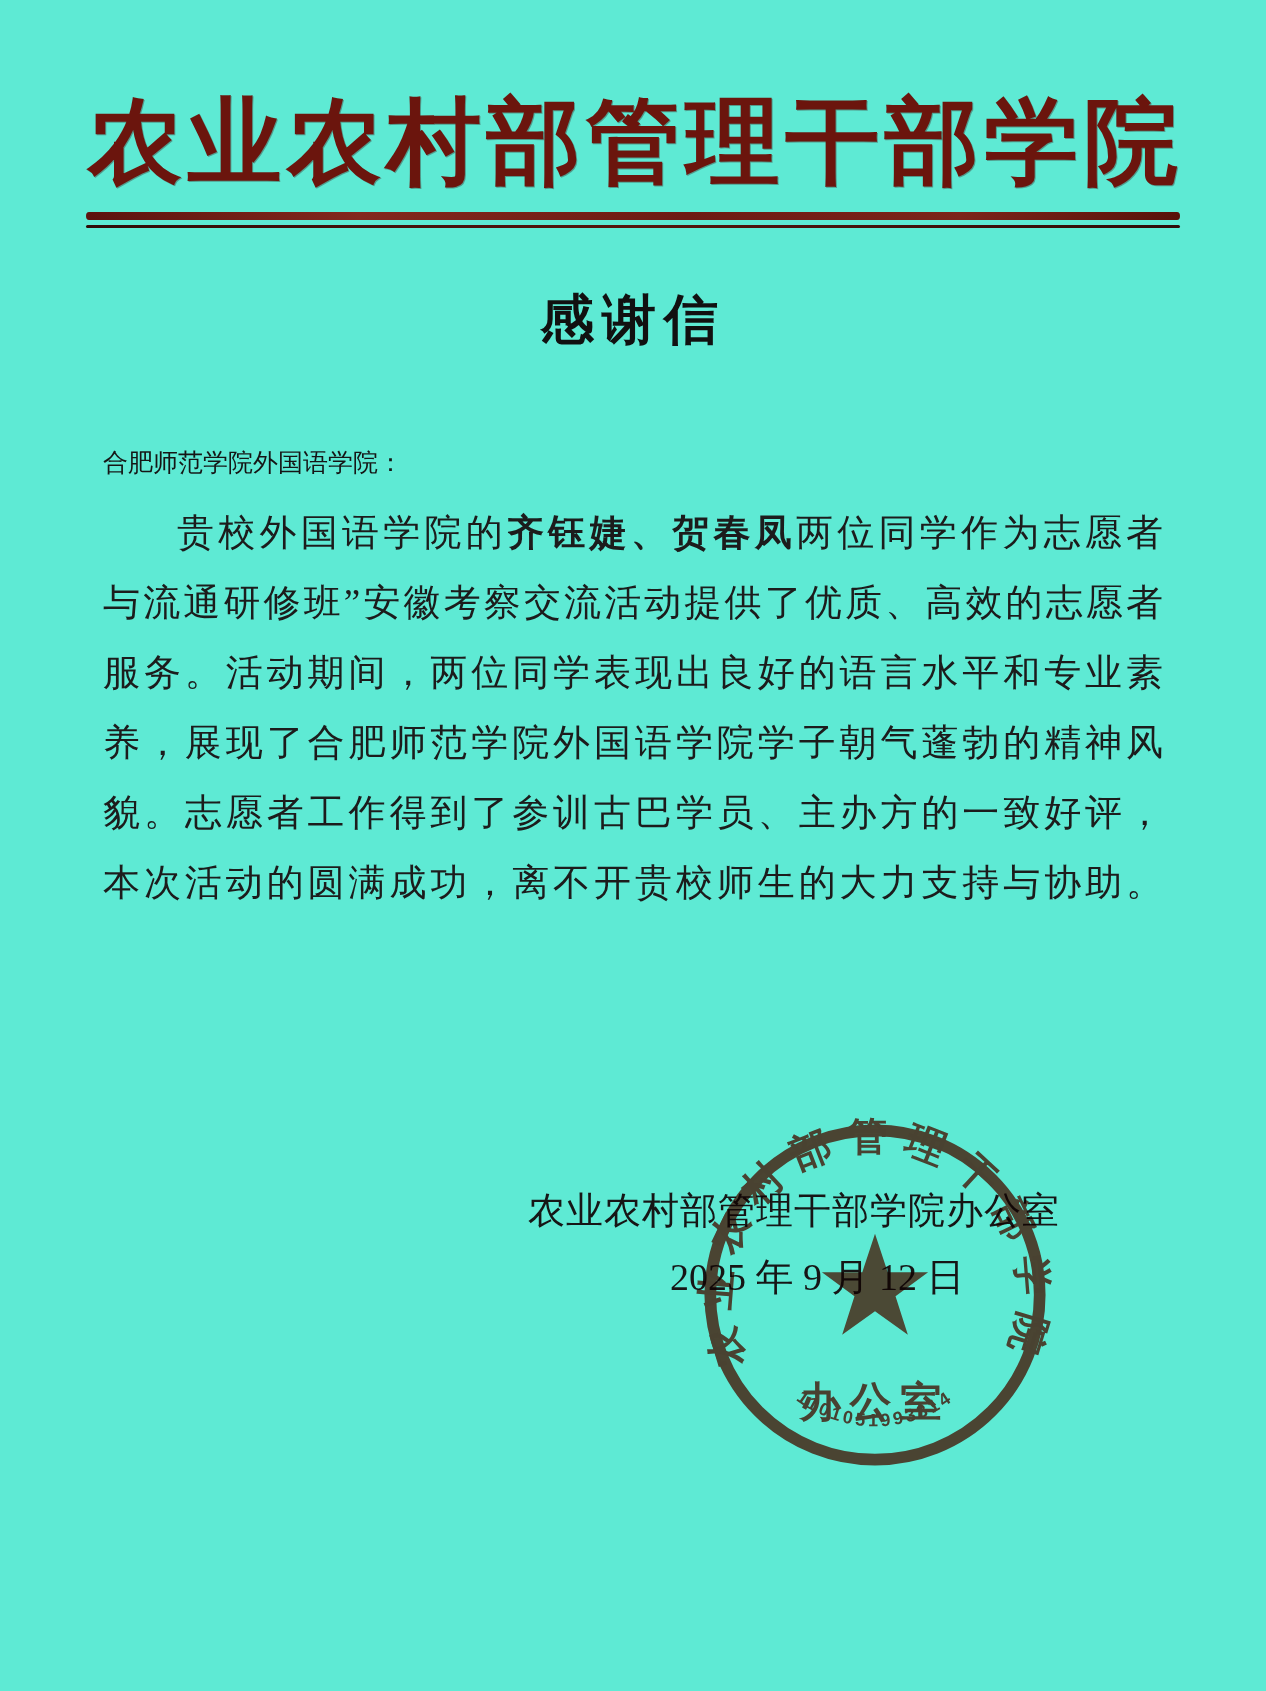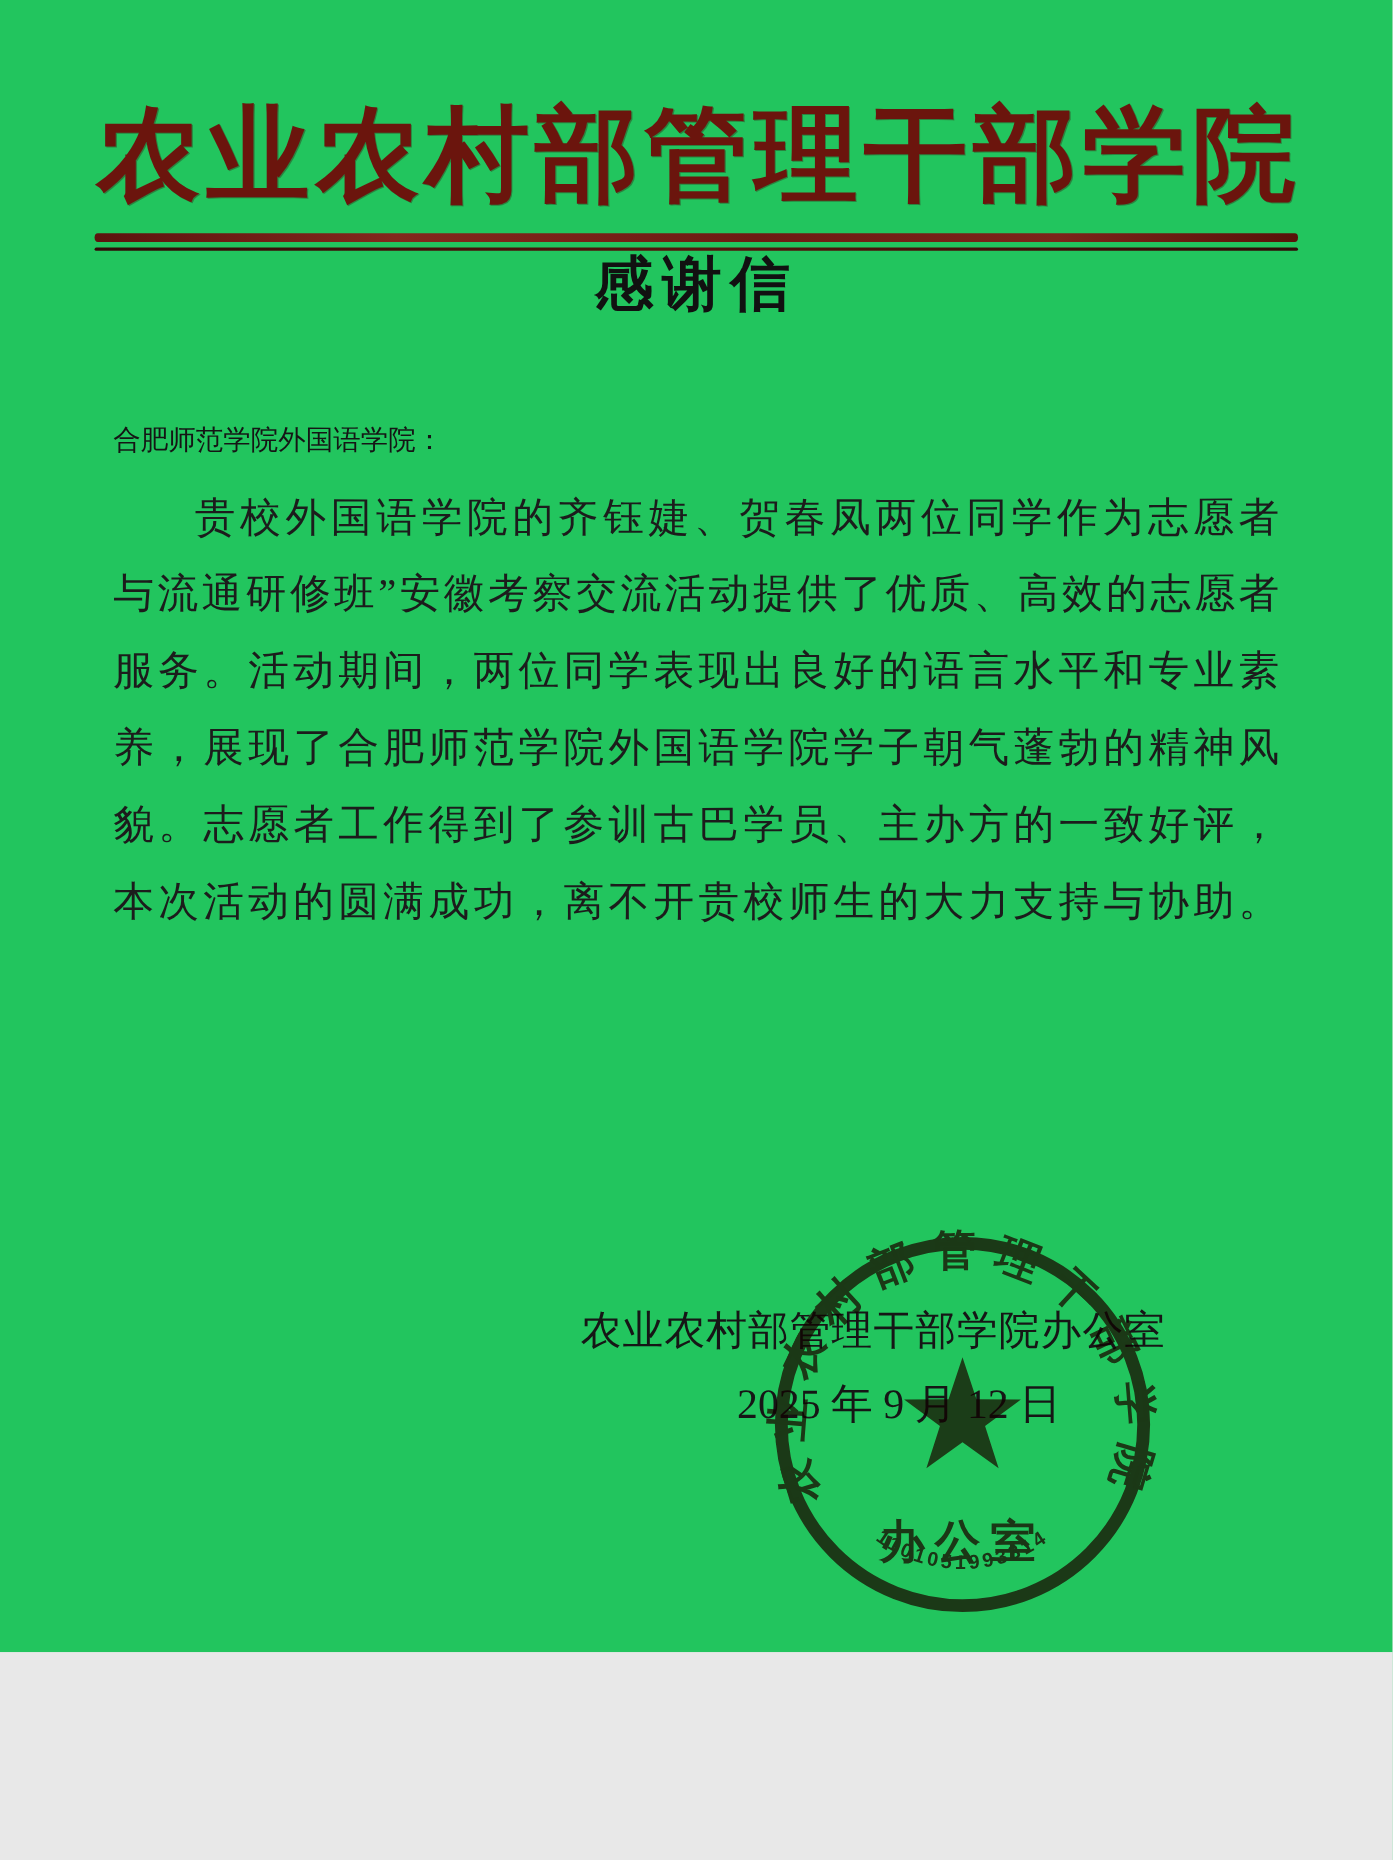--- a/index.html
+++ b/index.html
@@ -1,22 +1,22 @@
 <!DOCTYPE html>
 <html><head>
 <meta charset="utf-8">
 <style>
   html,body { margin:0; padding:0; }
   body { background:#e8e8e8; font-family:"Liberation Serif", serif; }
 
   .page {
     position:relative;
-    width:1266px; height:1502px;
+    width:1266px; height:1691px;
     margin:0 auto;
-    background:#22c55e;
+    background:#5eead4;
     overflow:hidden;
     color:#1d1d1d;
   }
 
   
   .letterhead {
     margin:88px 88px 0 88px;
   }
   .letterhead-text {
     font-size:94px;
@@ -36,20 +36,21 @@
     border-radius:3px/4px;
   }
   .rule-thin {
     height:3px; margin-top:5px;
     background:linear-gradient(to right,#2f0b07,#55140c 50%,#2f0b07);
     border-radius:2px;
   }
 
   
   .doc-title {
+    margin-top:62px;
     text-align:center;
     font-size:54px;
     line-height:60px;
     font-weight:bold;
     letter-spacing:8px;
     color:#111;
   }
 
   
   .letter { margin:78px 103px 0 103px; }
@@ -66,21 +67,21 @@
     white-space:nowrap;
   }
   .body-line.justify {
     text-align:justify;
     text-align-last:justify;
     text-justify:inter-character;
     white-space:normal;
   }
   .body-line.indent { text-indent:74px; }
   .seg { }
-  .seg-bold { font-weight:400; font-family:"Liberation Sans", sans-serif; }
+  .seg-bold { font-weight:700; font-family:"Liberation Sans", sans-serif; }
 
   
   .signature-org {
     position:absolute;
     left:528px; top:1186px;
     font-size:37px; line-height:50px;
     color:#161616;
     letter-spacing:1px;
     z-index:1;
   }

